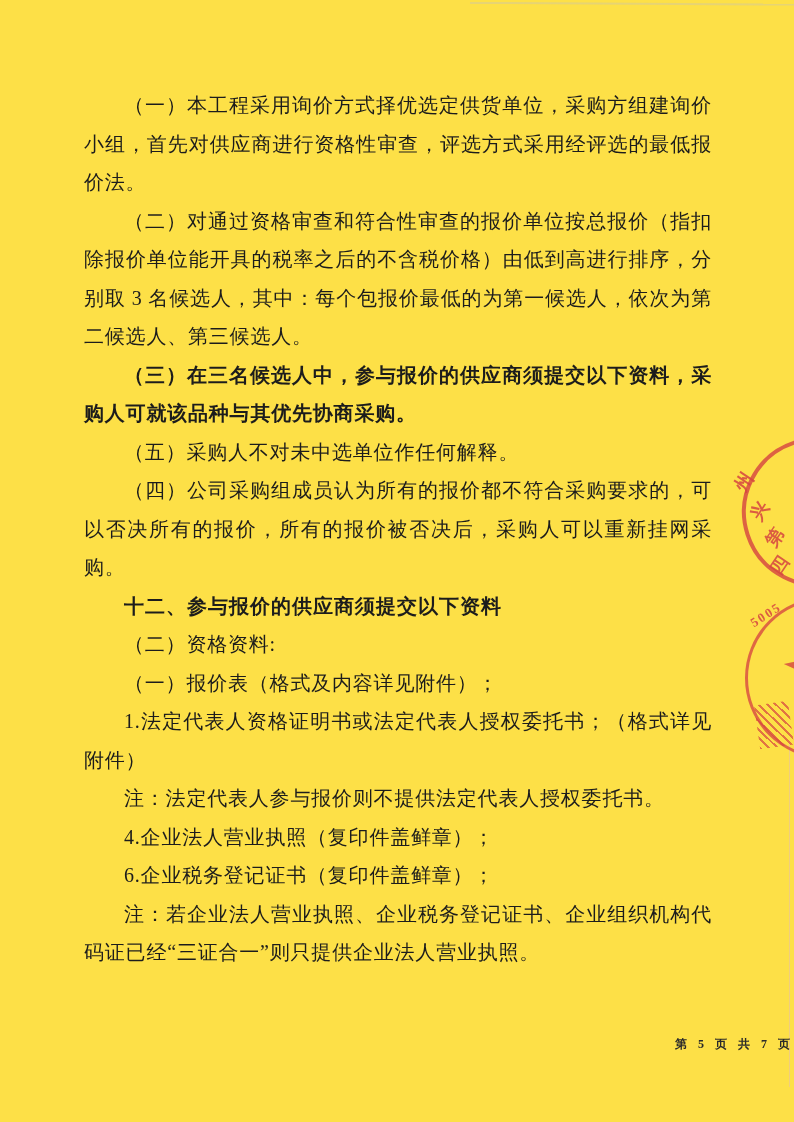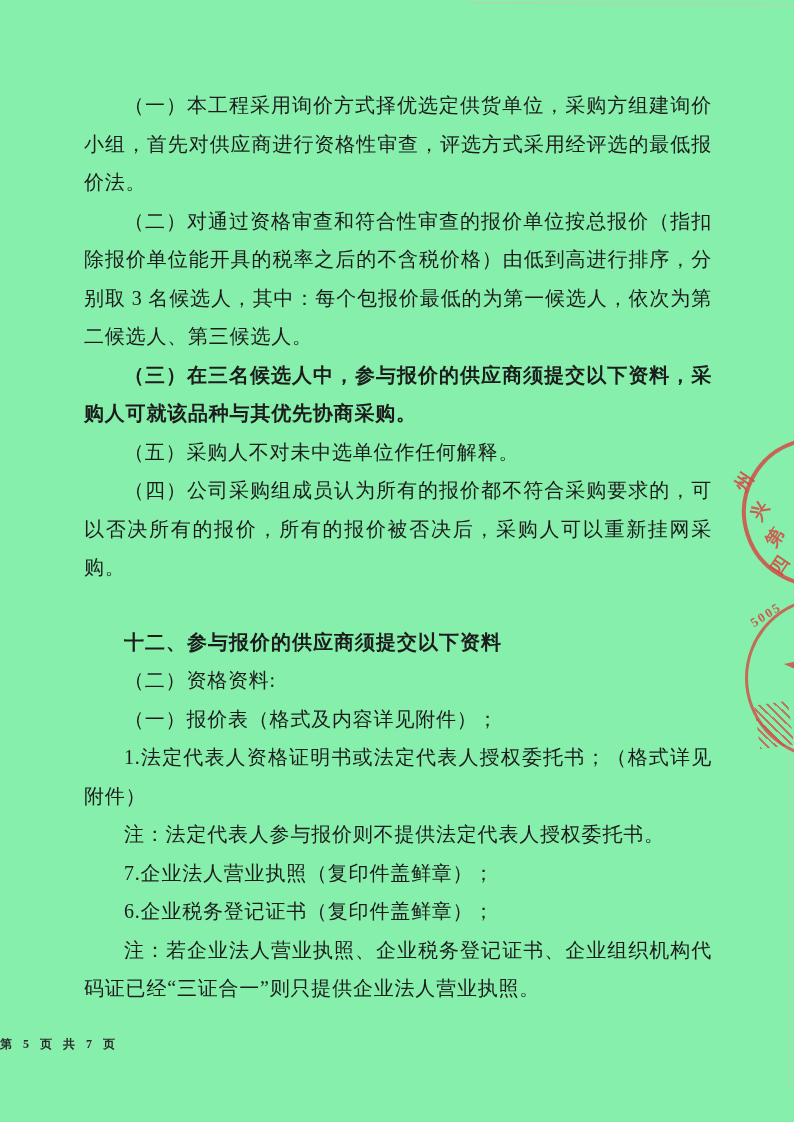--- a/index.html
+++ b/index.html
@@ -1,21 +1,21 @@
 <!DOCTYPE html>
 <html style="--seal: #d64541;"><head>
 <meta charset="utf-8">
 <style>
   html, body { margin: 0; padding: 0; background: #9a9a9a; }
   .page {
     position: relative;
     width: 794px;
     height: 1122px;
     margin: 0 auto;
-    background: #86efac;
+    background: #fde047;
     overflow: hidden;
     font-family: "Liberation Serif", serif;
     color: #1c1c1c;
   }
   
   .scan-line-top {
     position: absolute; top: 3px; left: 470px; width: 420px; height: 2px;
     background: rgba(205, 198, 168, 0.45);
     transform: rotate(0.3deg);
   }
@@ -27,27 +27,27 @@
     position: absolute;
     left: 84px;
     top: 86px;
     width: 628px;
     font-size: 20px;
     line-height: 38.5px;
     letter-spacing: 0.8px;
     text-align: justify;
   }
   .doc-body p { margin: 0; text-indent: 2em; }
-  .doc-body p.heading { font-weight: bold; letter-spacing: 1px; margin-top: 36px; }
+  .doc-body p.heading { font-weight: bold; letter-spacing: 1px; }
   .doc-body p.emphasis { font-weight: 600; }
   .page-footer {
     position: absolute;
     top: 1036px;
     left: 0; right: 0;
-    text-align: left;
+    text-align: right;
     font-size: 12px;
     font-weight: 600;
     letter-spacing: 4px;
     color: #2a2a2a;
   }
   
   .seal { position: absolute; color: var(--seal, #d64541); }
   .seal-ring {
     position: absolute; left: 0; top: 0; width: 100%; height: 100%;
     border: 3px solid rgba(214, 69, 65, 0.78);
@@ -98,21 +98,21 @@
       <p class="normal">（一）本工程采用询价方式择优选定供货单位，采购方组建询价小组，首先对供应商进行资格性审查，评选方式采用经评选的最低报价法。</p>
       <p class="normal">（二）对通过资格审查和符合性审查的报价单位按总报价（指扣除报价单位能开具的税率之后的不含税价格）由低到高进行排序，分别取 3 名候选人，其中：每个包报价最低的为第一候选人，依次为第二候选人、第三候选人。</p>
       <p class="emphasis">（三）在三名候选人中，参与报价的供应商须提交以下资料，采购人可就该品种与其优先协商采购。</p>
       <p class="normal">（五）采购人不对未中选单位作任何解释。</p>
       <p class="normal">（四）公司采购组成员认为所有的报价都不符合采购要求的，可以否决所有的报价，所有的报价被否决后，采购人可以重新挂网采购。</p>
       <p class="heading">十二、参与报价的供应商须提交以下资料</p>
       <p class="normal">（二）资格资料:</p>
       <p class="normal">（一）报价表（格式及内容详见附件）；</p>
       <p class="normal">1.法定代表人资格证明书或法定代表人授权委托书；（格式详见附件）</p>
       <p class="normal">注：法定代表人参与报价则不提供法定代表人授权委托书。</p>
-      <p class="normal">7.企业法人营业执照（复印件盖鲜章）；</p>
+      <p class="normal">4.企业法人营业执照（复印件盖鲜章）；</p>
       <p class="normal">6.企业税务登记证书（复印件盖鲜章）；</p>
       <p class="normal">注：若企业法人营业执照、企业税务登记证书、企业组织机构代码证已经“三证合一”则只提供企业法人营业执照。</p>
     </div>
 
   <div class="seal seal-top">
     <div class="seal-ring"></div>
     <div>
         <span class="seal-char" style="left: 6px; top: 12px;">州</span>
         <span class="seal-char" style="left: 12px; top: 44px;">兴</span>
         <span class="seal-char" style="left: 18px; top: 74px;">第</span>

